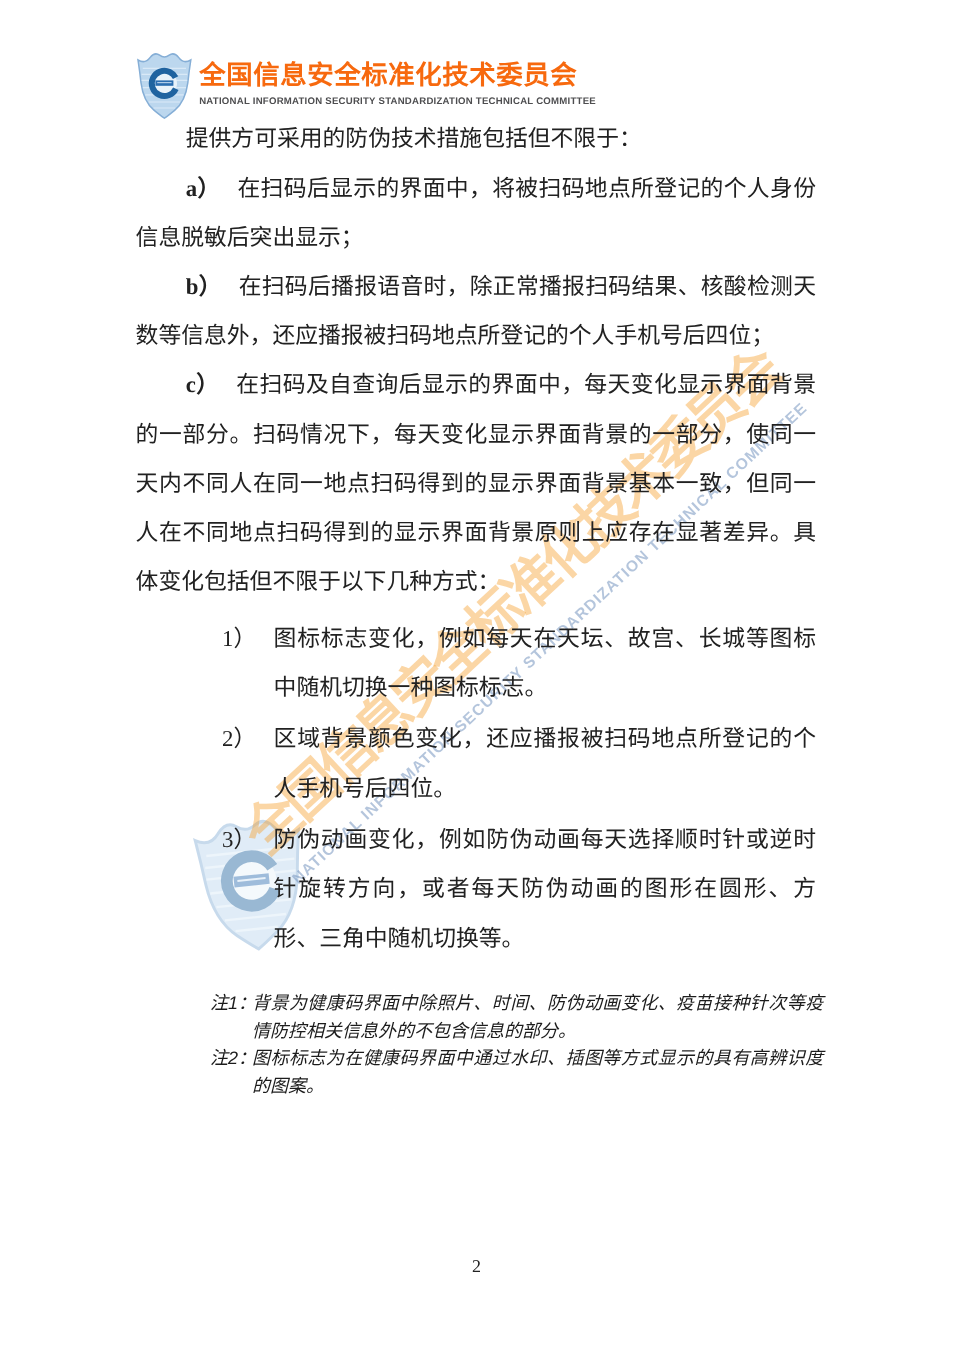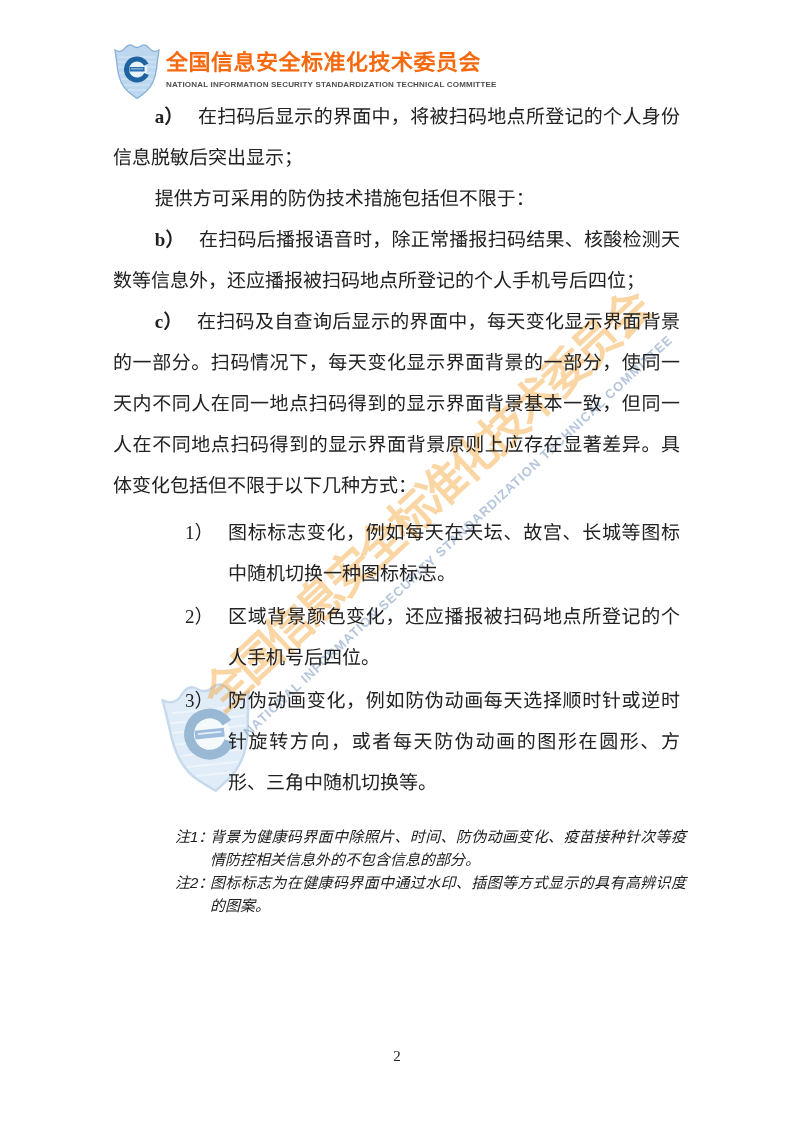--- a/index.html
+++ b/index.html
@@ -176,25 +176,25 @@
       <use href="#shield-def"></use>
     </svg>
     <div class="header-text">
       <div class="title-cn">全国信息安全标准化技术委员会</div>
       <div class="title-en">NATIONAL INFORMATION SECURITY STANDARDIZATION TECHNICAL COMMITTEE</div>
     </div>
   </header>
 
   <main class="doc-body">
 
-    <p class="para"><span class="item-label">a）</span><span>在扫码后显示的界面中，将被扫码地点所登记的个人身份信息脱敏后突出显示；</span></p>
-
     <p class="para">
       <span>提供方可采用的防伪技术措施包括但不限于：</span>
     </p>
+
+    <p class="para"><span class="item-label">a）</span><span>在扫码后显示的界面中，将被扫码地点所登记的个人身份信息脱敏后突出显示；</span></p>
 
     <p class="para"><span class="item-label">b）</span><span>在扫码后播报语音时，除正常播报扫码结果、核酸检测天数等信息外，还应播报被扫码地点所登记的个人手机号后四位；</span></p>
 
     <p class="para"><span class="item-label">c）</span><span>在扫码及自查询后显示的界面中，每天变化显示界面背景的一部分。扫码情况下，每天变化显示界面背景的一部分，使同一天内不同人在同一地点扫码得到的显示界面背景基本一致，但同一人在不同地点扫码得到的显示界面背景原则上应存在显著差异。具体变化包括但不限于以下几种方式：</span></p>
 
     <div class="sublist">
       <div class="sub-item">
         <span class="sub-marker">1）</span>
         <span>图标标志变化，例如每天在天坛、故宫、长城等图标中随机切换一种图标标志。</span>
       </div>

